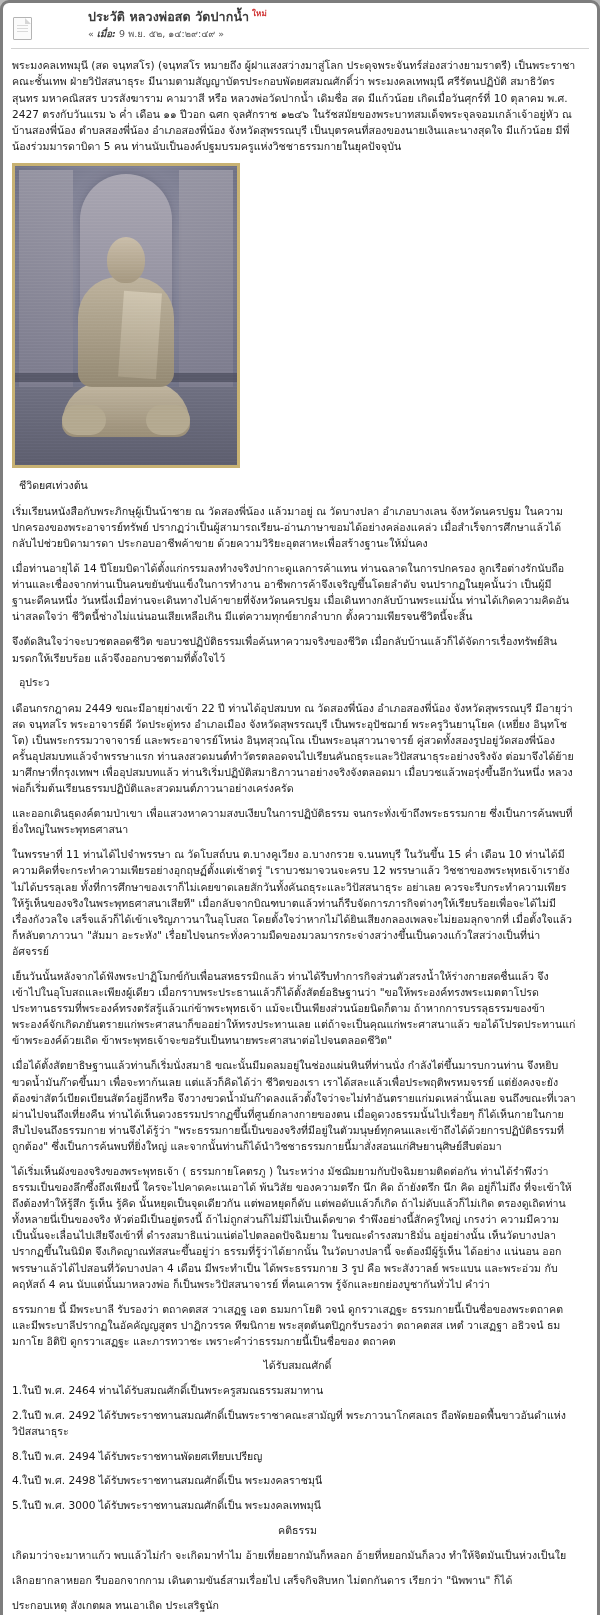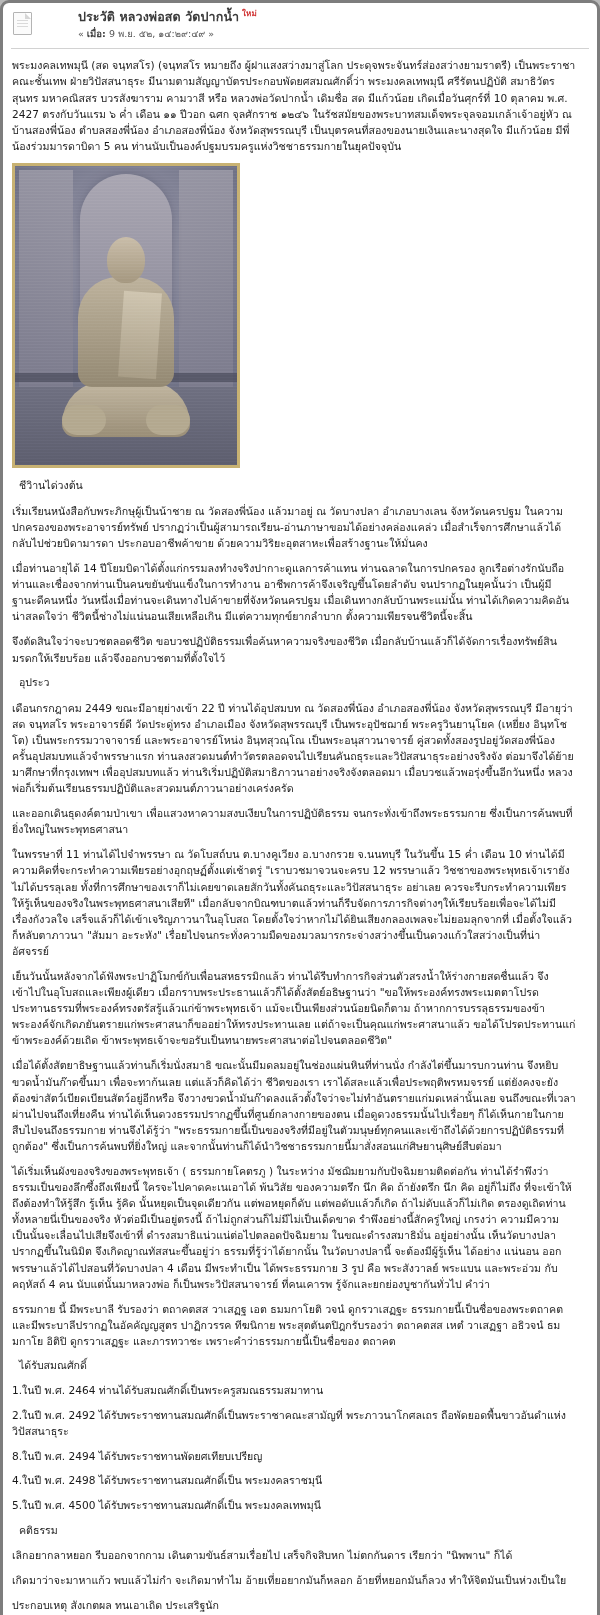--- a/index.html
+++ b/index.html
@@ -15,22 +15,22 @@
     min-height:1615px;
     box-sizing:border-box;
     background:#ffffff;
     border:3px solid #7d7d7d;
     border-radius:9px;
     overflow:hidden;
   }
   
   .post-header{
     display:flex;
-    align-items:flex-start;
-    gap:10px;
+    align-items:flex-end;
+    gap:20px;
     padding:6px 8px 4px 10px;
   }
   .doc-icon{
     width:17px;height:21px;
     flex:0 0 auto;
     margin-top:3px;
     background:#fbfbfb;
     border:1px solid #b4b4b4;
     border-radius:1px;
     position:relative;
@@ -63,21 +63,21 @@
     font-weight:700;
     vertical-align:super;
     margin-left:3px;
   }
   .post-date{
     font-size:9.5px;
     color:#555555;
     margin-top:2px;
     line-height:1.3;
   }
-  .post-date b{font-weight:700;color:#3e3e3e;}
+  .post-date b{font-weight:700;color:#3e3e3e;font-style:italic;}
   .rule{
     height:1px;
     background:#d2d2d2;
     margin:4px 8px 0 8px;
   }
   
   .post-body{
     padding:8px 9px 0 9px;
     font-size:10.6px;
     line-height:1.52;
@@ -86,21 +86,21 @@
   }
   .post-body p{margin:0 12px 9px 0;}
   .section-head{
     margin:0 0 1px 0;
     padding-left:7px;
     font-weight:400;
     font-size:10.6px;
     color:#1a1a1a;
     line-height:1.5;
   }
-  .tight{margin-bottom:0;}
+  .tight{margin-bottom:0;text-align:center;}
   .list-line{margin:0;line-height:1.5;}
   
   .photo-wrap{
     width:228px;
     margin:2px 0 10px 0;
   }
   .photo-frame{
     width:228px;height:305px;
     box-sizing:border-box;
     border:3px solid #c8b273;
@@ -211,43 +211,43 @@
               </div>
             <div class="body-robe"></div>
             <div class="sash"></div>
             <div class="head"></div>
           </div>
           <div class="photo-grain"></div>
         </div>
       </div>
     </div>
 
-    <p class="section-head">ชีวิานได่วงต้น</p>
+    <p class="section-head">ชีวิดยศเท่วงต้น</p>
     <p>เริ่มเรียนหนังสือกับพระภิกษุผู้เป็นน้าชาย ณ วัดสองพี่น้อง แล้วมาอยู่ ณ วัดบางปลา อำเภอบางเลน จังหวัดนครปฐม ในความปกครองของพระอาจารย์ทรัพย์ ปรากฏว่าเป็นผู้สามารถเรียน-อ่านภาษาขอมได้อย่างคล่องแคล่ว เมื่อสำเร็จการศึกษาแล้วได้กลับไปช่วยบิดามารดา ประกอบอาชีพค้าขาย ด้วยความวิริยะอุตสาหะเพื่อสร้างฐานะให้มั่นคง</p>
     <p>เมื่อท่านอายุได้ 14 ปีโยมบิดาได้ตั้งแก่กรรมลงทำงจริงปากาะดูแลการค้าแทน ท่านฉลาดในการปกครอง ลูกเรือต่างรักนับถือท่านและเชื่องจากท่านเป็นคนขยันขันแข็งในการทำงาน อาชีพการค้าจึงเจริญขึ้นโดยลำดับ จนปรากฏในยุคนั้นว่า เป็นผู้มีฐานะดีคนหนึ่ง วันหนึ่งเมื่อท่านจะเดินทางไปค้าขายที่จังหวัดนครปฐม เมื่อเดินทางกลับบ้านพระแม่นั้น ท่านได้เกิดความคิดอันน่าสลดใจว่า ชีวิตนี้ช่างไม่แน่นอนเสียเหลือเกิน มีแต่ความทุกข์ยากลำบาก ตั้งความเพียรจนชีวิตนี้จะสิ้น</p>
     <p>จึงตัดสินใจว่าจะบวชตลอดชีวิต ขอบวชปฏิบัติธรรมเพื่อค้นหาความจริงของชีวิต เมื่อกลับบ้านแล้วก็ได้จัดการเรื่องทรัพย์สินมรดกให้เรียบร้อย แล้วจึงออกบวชตามที่ตั้งใจไว้</p>
 
     <p class="section-head">อุประว</p>
     <p>เดือนกรกฎาคม 2449 ขณะมีอายุย่างเข้า 22 ปี ท่านได้อุปสมบท ณ วัดสองพี่น้อง อำเภอสองพี่น้อง จังหวัดสุพรรณบุรี มีอายุว่า สด จนฺทสโร พระอาจารย์ดี วัดประดู่ทรง อำเภอเมือง จังหวัดสุพรรณบุรี เป็นพระอุปัชฌาย์ พระครูวินยานุโยค (เหยี่ยง อินฺทโชโต) เป็นพระกรรมวาจาจารย์ และพระอาจารย์โหน่ง อินฺทสุวณฺโณ เป็นพระอนุสาวนาจารย์ คู่สวดทั้งสองรูปอยู่วัดสองพี่น้อง ครั้นอุปสมบทแล้วจำพรรษาแรก ท่านลงสวดมนต์ทำวัตรตลอดจนไปเรียนคันถธุระและวิปัสสนาธุระอย่างจริงจัง ต่อมาจึงได้ย้ายมาศึกษาที่กรุงเทพฯ เพื่ออุปสมบทแล้ว ท่านริเริ่มปฏิบัติสมาธิภาวนาอย่างจริงจังตลอดมา เมื่อบวชแล้วพอรุ่งขึ้นอีกวันหนึ่ง หลวงพ่อก็เริ่มต้นเรียนธรรมปฏิบัติและสวดมนต์ภาวนาอย่างเคร่งครัด</p>
     <p>และออกเดินธุดงค์ตามป่าเขา เพื่อแสวงหาความสงบเงียบในการปฏิบัติธรรม จนกระทั่งเข้าถึงพระธรรมกาย ซึ่งเป็นการค้นพบที่ยิ่งใหญ่ในพระพุทธศาสนา</p>
 
     <p>ในพรรษาที่ 11 ท่านได้ไปจำพรรษา ณ วัดโบสถ์บน ต.บางคูเวียง อ.บางกรวย จ.นนทบุรี ในวันขึ้น 15 ค่ำ เดือน 10 ท่านได้มีความคิดที่จะกระทำความเพียรอย่างอุกฤษฏ์ตั้งแต่เช้าตรู่ "เราบวชมาจวนจะครบ 12 พรรษาแล้ว วิชชาของพระพุทธเจ้าเรายังไม่ได้บรรลุเลย ทั้งที่การศึกษาของเราก็ไม่เคยขาดเลยสักวันทั้งคันถธุระและวิปัสสนาธุระ อย่าเลย ควรจะรีบกระทำความเพียรให้รู้เห็นของจริงในพระพุทธศาสนาเสียที" เมื่อกลับจากบิณฑบาตแล้วท่านก็รีบจัดการภารกิจต่างๆให้เรียบร้อยเพื่อจะได้ไม่มีเรื่องกังวลใจ เสร็จแล้วก็ได้เข้าเจริญภาวนาในอุโบสถ โดยตั้งใจว่าหากไม่ได้ยินเสียงกลองเพลจะไม่ยอมลุกจากที่ เมื่อตั้งใจแล้วก็หลับตาภาวนา "สัมมา อะระหัง" เรื่อยไปจนกระทั่งความมืดของมวลมารกระจ่างสว่างขึ้นเป็นดวงแก้วใสสว่างเป็นที่น่าอัศจรรย์</p>
     <p>เย็นวันนั้นหลังจากได้ฟังพระปาฏิโมกข์กับเพื่อนสหธรรมิกแล้ว ท่านได้รีบทำการกิจส่วนตัวสรงน้ำให้ร่างกายสดชื่นแล้ว จึงเข้าไปในอุโบสถและเพียงผู้เดียว เมื่อกราบพระประธานแล้วก็ได้ตั้งสัตย์อธิษฐานว่า "ขอให้พระองค์ทรงพระเมตตาโปรดประทานธรรมที่พระองค์ทรงตรัสรู้แล้วแก่ข้าพระพุทธเจ้า แม้จะเป็นเพียงส่วนน้อยนิดก็ตาม ถ้าหากการบรรลุธรรมของข้าพระองค์จักเกิดภยันตรายแก่พระศาสนาก็ขออย่าให้ทรงประทานเลย แต่ถ้าจะเป็นคุณแก่พระศาสนาแล้ว ขอได้โปรดประทานแก่ข้าพระองค์ด้วยเถิด ข้าพระพุทธเจ้าจะขอรับเป็นทนายพระศาสนาต่อไปจนตลอดชีวิต"</p>
     <p>เมื่อได้ตั้งสัตยาธิษฐานแล้วท่านก็เริ่มนั่งสมาธิ ขณะนั้นมีมดลมอยู่ในช่องแผ่นหินที่ท่านนั่ง กำลังไต่ขึ้นมารบกวนท่าน จึงหยิบขวดน้ำมันก๊าดขึ้นมา เพื่อจะทาก้นเลย แต่แล้วก็คิดได้ว่า ชีวิตของเรา เราได้สละแล้วเพื่อประพฤติพรหมจรรย์ แต่ยังคงจะยังต้องฆ่าสัตว์เบียดเบียนสัตว์อยู่อีกหรือ จึงวางขวดน้ำมันก๊าดลงแล้วตั้งใจว่าจะไม่ทำอันตรายแก่มดเหล่านั้นเลย จนถึงขณะที่เวลาผ่านไปจนถึงเที่ยงคืน ท่านได้เห็นดวงธรรมปรากฏขึ้นที่ศูนย์กลางกายของตน เมื่อดูดวงธรรมนั้นไปเรื่อยๆ ก็ได้เห็นกายในกายสืบไปจนถึงธรรมกาย ท่านจึงได้รู้ว่า "พระธรรมกายนี้เป็นของจริงที่มีอยู่ในตัวมนุษย์ทุกคนและเข้าถึงได้ด้วยการปฏิบัติธรรมที่ถูกต้อง" ซึ่งเป็นการค้นพบที่ยิ่งใหญ่ และจากนั้นท่านก็ได้นำวิชชาธรรมกายนี้มาสั่งสอนแก่ศิษยานุศิษย์สืบต่อมา</p>
     <p>ได้เริ่มเห็นผังของจริงของพระพุทธเจ้า ( ธรรมกายโคตรภู ) ในระหว่าง มัชฌิมยามกับปัจฉิมยามติดต่อกัน ท่านได้รำพึงว่า ธรรมเป็นของลึกซึ้งถึงเพียงนี้ ใครจะไปคาดคะเนเอาได้ พ้นวิสัย ของความตรึก นึก คิด ถ้ายังตรึก นึก คิด อยู่ก็ไม่ถึง ที่จะเข้าให้ถึงต้องทำให้รู้สึก รู้เห็น รู้คิด นั้นหยุดเป็นจุดเดียวกัน แต่พอหยุดก็ดับ แต่พอดับแล้วก็เกิด ถ้าไม่ดับแล้วก็ไม่เกิด ตรองดูเถิดท่านทั้งหลายนี่เป็นของจริง หัวต่อมีเป็นอยู่ตรงนี้ ถ้าไม่ถูกส่วนก็ไม่มีไม่เป็นเด็ดขาด รำพึงอย่างนี้สักครู่ใหญ่ เกรงว่า ความมีความเป็นนั้นจะเลื่อนไปเสียจึงเข้าที่ ดำรงสมาธิแน่วแน่ต่อไปตลอดปัจฉิมยาม ในขณะดำรงสมาธิมั่น อยู่อย่างนั้น เห็นวัดบางปลา ปรากฏขึ้นในนิมิต จึงเกิดญาณทัสสนะขึ้นอยู่ว่า ธรรมที่รู้ว่าได้ยากนั้น ในวัดบางปลานี้ จะต้องมีผู้รู้เห็น ได้อย่าง แน่นอน ออกพรรษาแล้วได้ไปสอนที่วัดบางปลา 4 เดือน มีพระทำเป็น ได้พระธรรมกาย 3 รูป คือ พระสังวาลย์ พระแบน และพระอ่วม กับคฤหัสถ์ 4 คน นับแต่นั้นมาหลวงพ่อ ก็เป็นพระวิปัสสนาจารย์ ที่คนเคารพ รู้จักและยกย่องบูชากันทั่วไป คำว่า</p>
     <p>ธรรมกาย นี้ มีพระบาลี รับรองว่า ตถาคตสส วาเสฏฐ เอต ธมมกาโยติ วจนํ ดูกรวาเสฏฐะ ธรรมกายนี้เป็นชื่อของพระตถาคต และมีพระบาลีปรากฏในอัคคัญญสูตร ปาฏิกวรรค ทีฆนิกาย พระสุตตันตปิฎกรับรองว่า ตถาคตสส เหตํ วาเสฏฐา อธิวจนํ ธมมกาโย อิติปิ ดูกรวาเสฏฐะ และภารทวาชะ เพราะคำว่าธรรมกายนี้เป็นชื่อของ ตถาคต</p>
 
     <p class="section-head tight">ได้รับสมณศักดิ์</p>
     <p class="list-line">1.ในปี พ.ศ. 2464 ท่านได้รับสมณศักดิ์เป็นพระครูสมณธรรมสมาทาน</p>
     <p class="list-line">2.ในปี พ.ศ. 2492 ได้รับพระราชทานสมณศักดิ์เป็นพระราชาคณะสามัญที่ พระภาวนาโกศลเถร ถือพัดยอดพื้นขาวอันดำแห่งวิปัสสนาธุระ</p>
     <p class="list-line">8.ในปี พ.ศ. 2494 ได้รับพระราชทานพัดยศเทียบเปรียญ</p>
     <p class="list-line">4.ในปี พ.ศ. 2498 ได้รับพระราชทานสมณศักดิ์เป็น พระมงคลราชมุนี</p>
-    <p class="list-line">5.ในปี พ.ศ. 4500 ได้รับพระราชทานสมณศักดิ์เป็น พระมงคลเทพมุนี</p>
+    <p class="list-line">5.ในปี พ.ศ. 3000 ได้รับพระราชทานสมณศักดิ์เป็น พระมงคลเทพมุนี</p>
 
     <p class="section-head tight">คติธรรม</p>
+    <p class="list-line">เกิดมาว่าจะมาหาแก้ว พบแล้วไม่กำ จะเกิดมาทำไม อ้ายเที่ยอยากมันก็หลอก อ้ายที่หยอกมันก็ลวง ทำให้จิตมันเป็นห่วงเป็นใย</p>
     <p class="list-line">เลิกอยากลาหยอก รีบออกจากกาม เดินตามขันธ์สามเรื่อยไป เสร็จกิจสิบหก ไม่ตกกันดาร เรียกว่า "นิพพาน" ก็ได้</p>
-    <p class="list-line">เกิดมาว่าจะมาหาแก้ว พบแล้วไม่กำ จะเกิดมาทำไม อ้ายเที่ยอยากมันก็หลอก อ้ายที่หยอกมันก็ลวง ทำให้จิตมันเป็นห่วงเป็นใย</p>
 
     <p class="list-line" style="margin-top:9px">ประกอบเหตุ สังเกตผล ทนเอาเถิด ประเสริฐนัก</p>
 
   </div>
 
 </div>
 
 </body></html>

